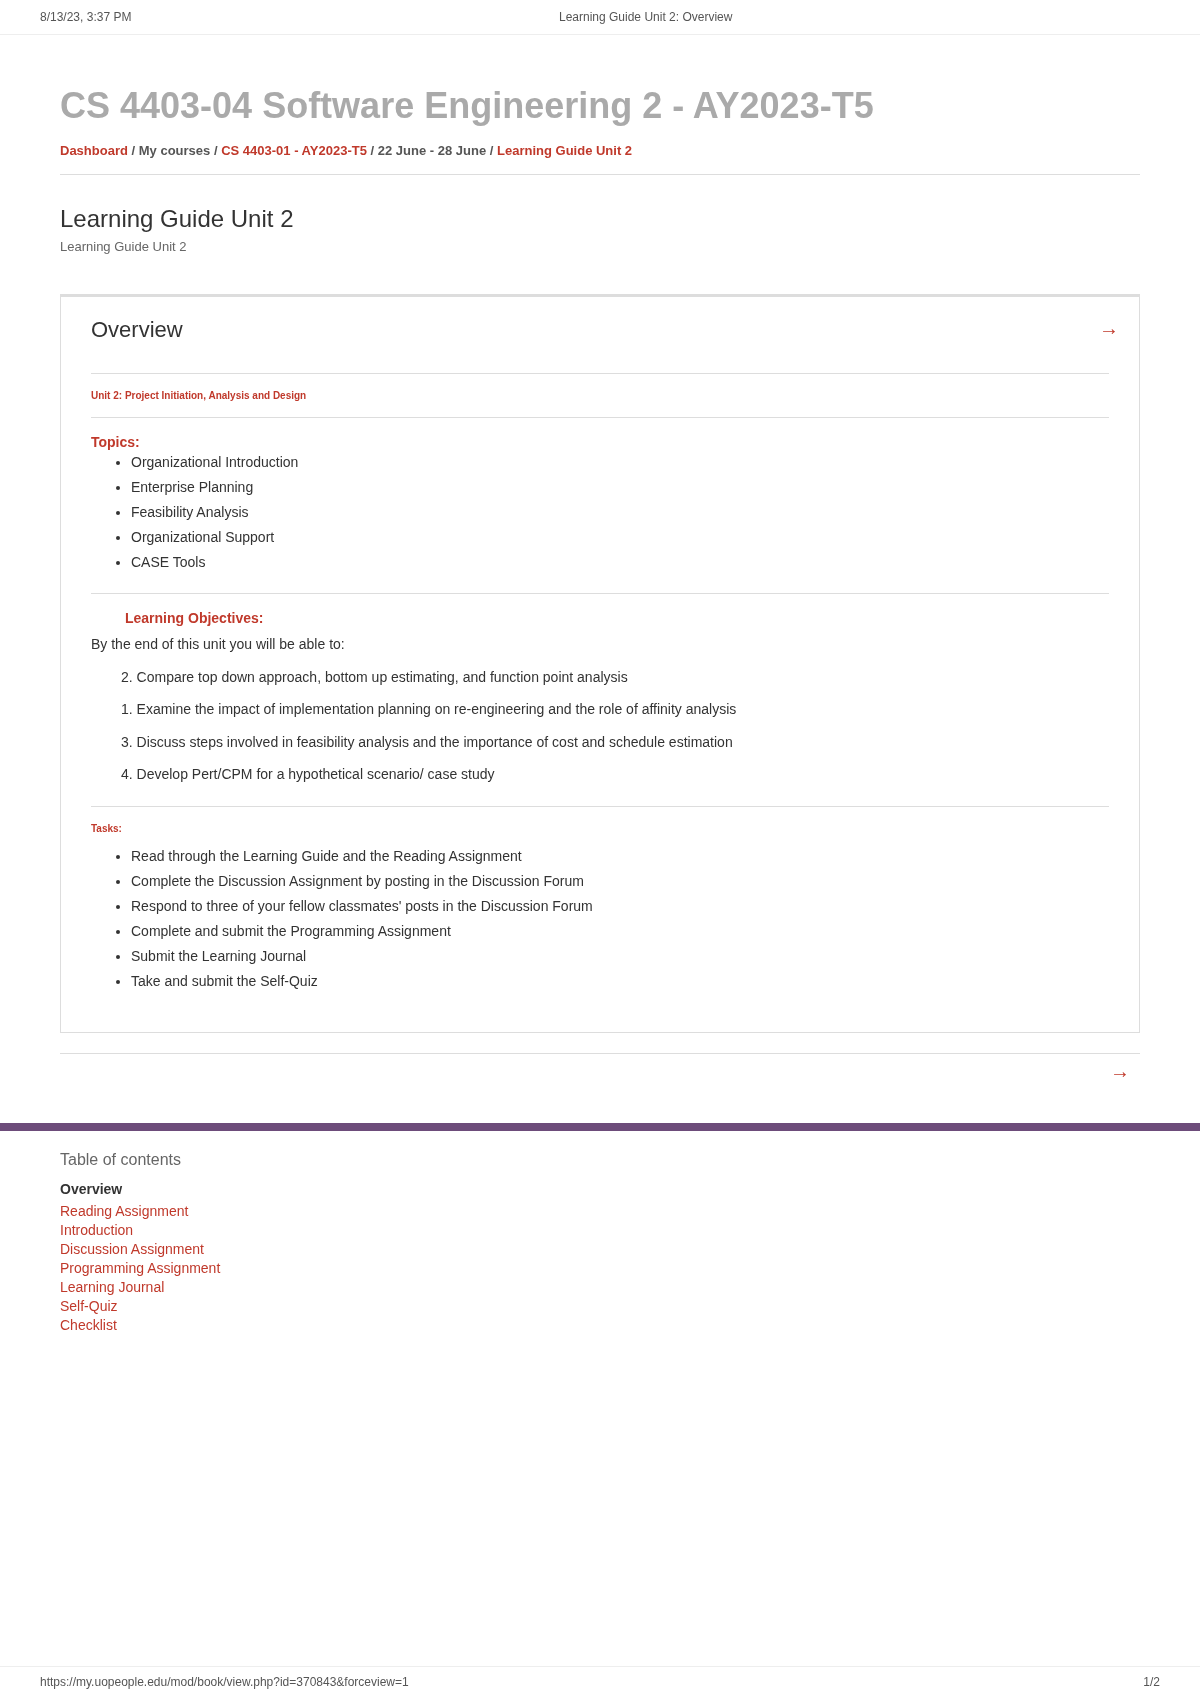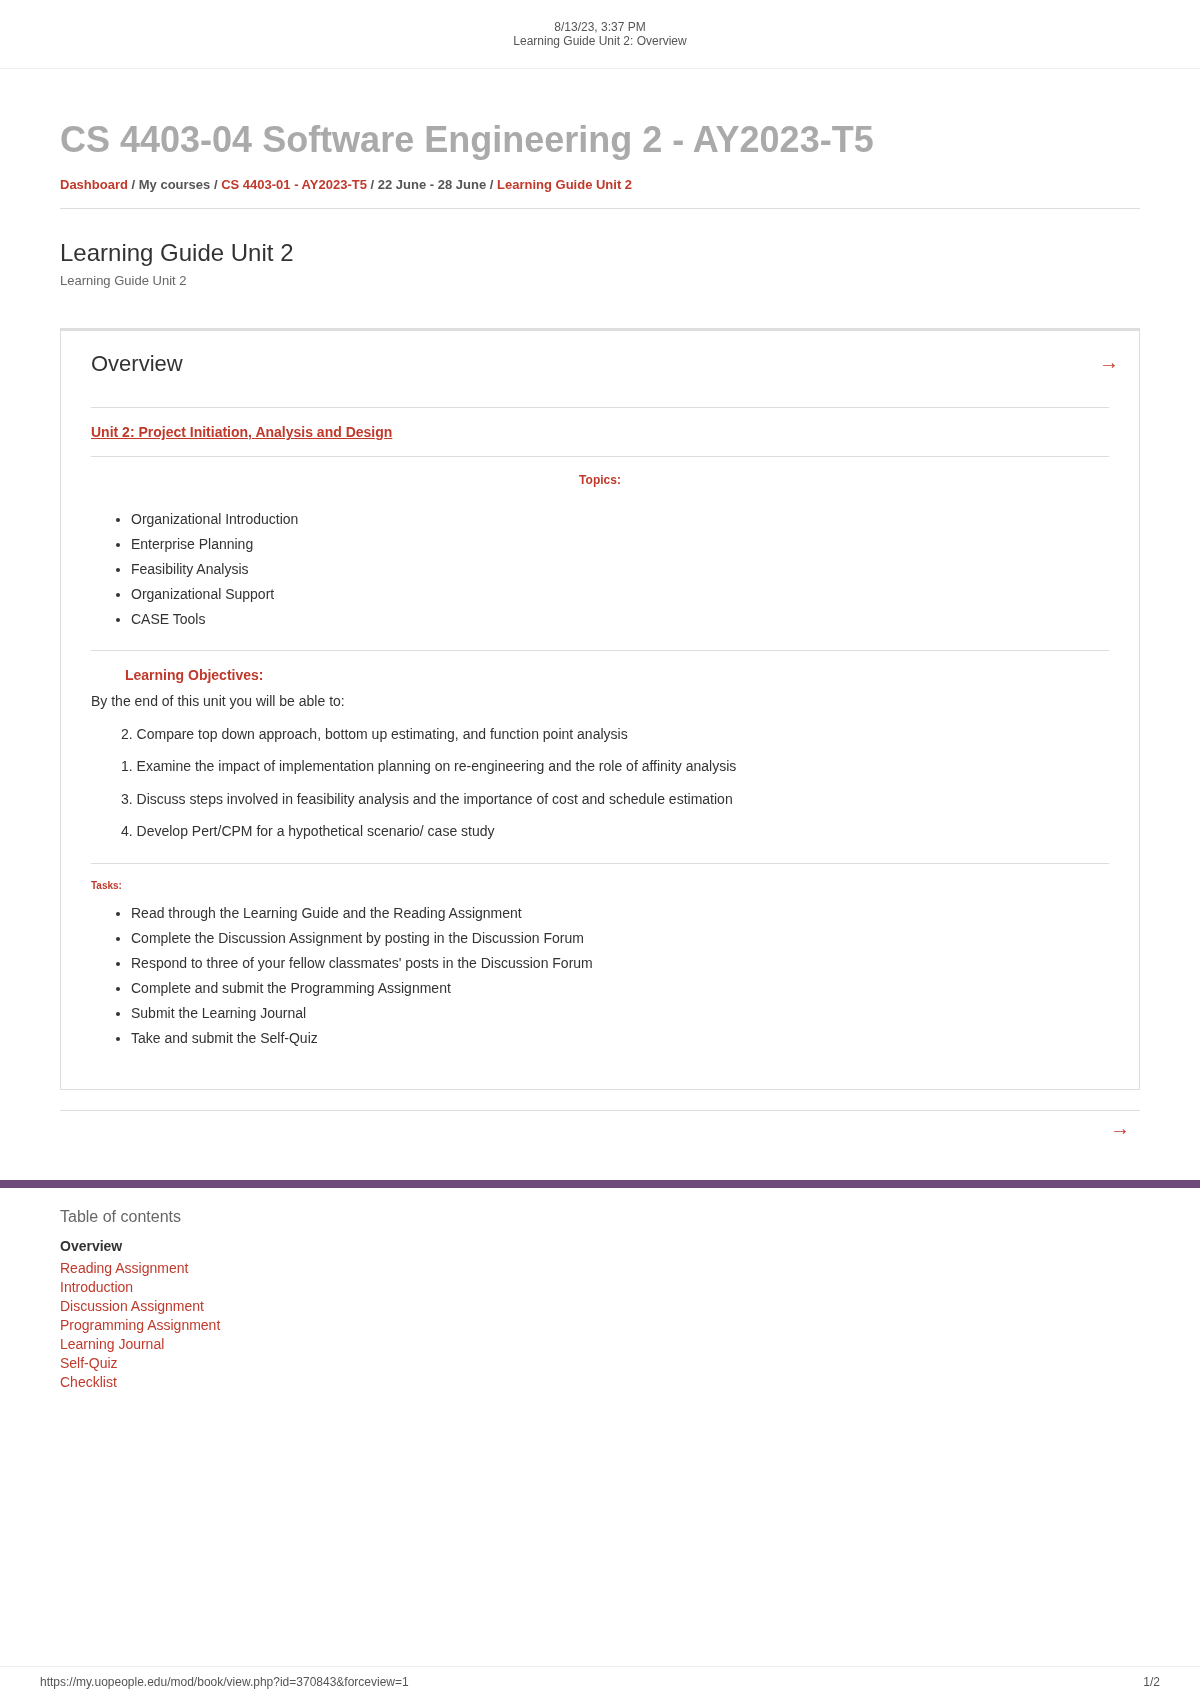--- a/index.html
+++ b/index.html
@@ -10,25 +10,24 @@
       background: #fff;
       width: 1200px;
       min-height: 1697px;
     }
 
     
     .top-bar {
       display: flex;
       justify-content: space-between;
       align-items: center;
-      padding: 20px 40px;
+      padding: 10px 40px;
       font-size: 12px;
       color: #555;
       border-bottom: 1px solid #eee;
-      flex-direction: column;
     }
 
     
     .main-content {
       padding: 20px 60px 40px 60px;
     }
 
     
     .page-title {
       font-size: 36px;
@@ -79,33 +78,31 @@
     
     .card-section-title {
       font-size: 22px;
       font-weight: normal;
       color: #333;
       margin-bottom: 20px;
       padding-bottom: 10px;
     }
 
     .unit-heading {
-      font-size: 14px;
+      font-size: 10px;
       font-weight: bold;
       color: #c0392b;
       margin-bottom: 12px;
-      text-decoration: underline;
     }
 
     .topics-heading {
-      font-size: 12px;
-      font-weight: bold;
-      color: #c0392b;
-      margin-bottom: 22px;
-      text-align: center;
+      font-size: 14px;
+      font-weight: bold;
+      color: #c0392b;
+      margin-bottom: 2px;
     }
 
     .bullet-list {
       list-style: disc;
       padding-left: 40px;
       margin-bottom: 20px;
     }
     .bullet-list li {
       margin-bottom: 4px;
       font-size: 14px;

